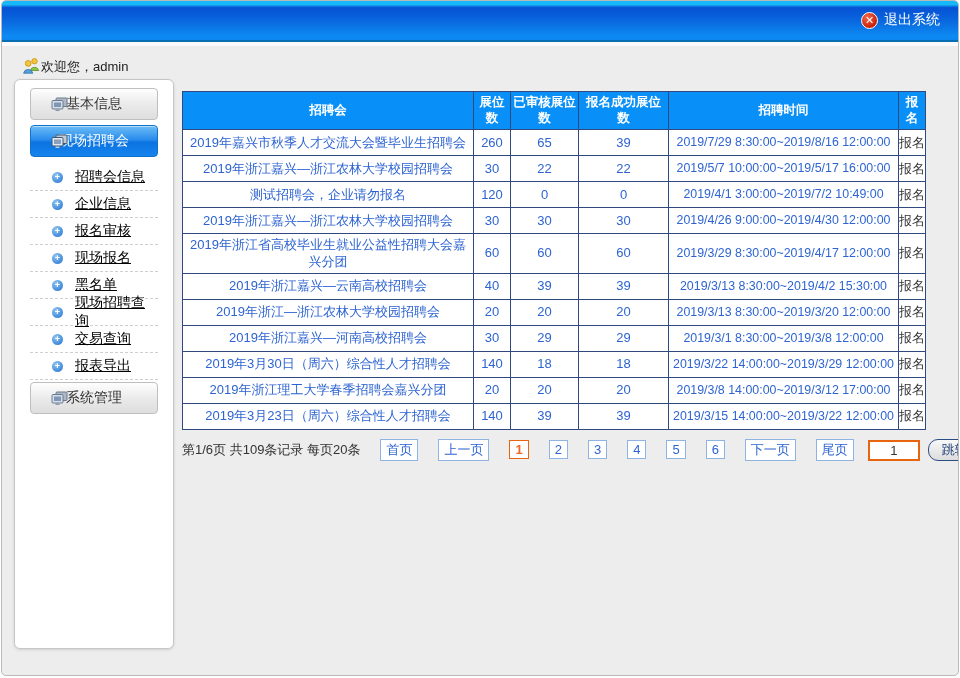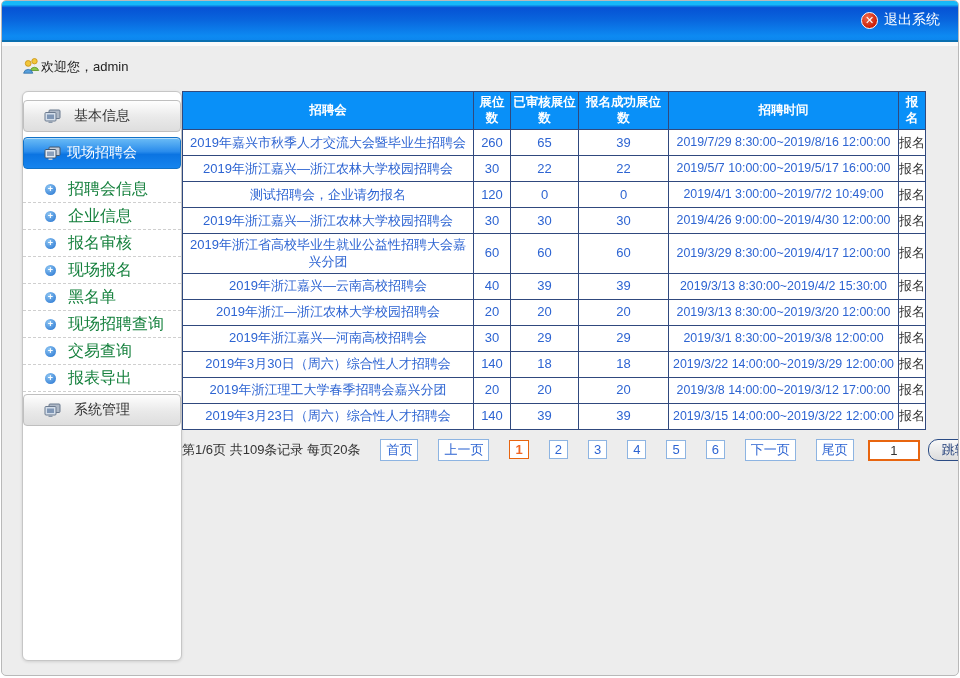--- a/index.html
+++ b/index.html
@@ -33,25 +33,24 @@
   }
   .logout-label { color:#ffffff; font-size:14px; }
   
   .welcome-row {
     display:flex; align-items:center; 
     padding:10px 0 0 20px; height:32px;
   }
   .welcome-text { font-size:13px; color:#222; }
   
   .sidebar {
-    position:absolute; left:12px; top:90px; width:160px; height:570px;
+    position:absolute; left:12px; top:78px; width:160px; height:570px;
     background:#ffffff; border:1px solid #c6c6c6; border-radius:6px;
     box-shadow:0 1px 3px rgba(0,0,0,0.12);
-    padding:8px 0;
-    margin-left:8px;
+    padding:8px 15px;
   }
   .side-btn {
     position:relative; height:32px; margin-bottom:5px;
     border-radius:4px; cursor:pointer;
     display:flex; align-items:center; justify-content:center;
   }
   .side-btn .monitor-icon { position:absolute; left:20px; top:8px; }
   .side-btn.gray {
     background:linear-gradient(to bottom,#fefefe,#e9e9e9 55%,#dedede);
     border:1px solid #bfbfbf;
@@ -68,21 +67,21 @@
     display:flex; align-items:center; gap:12px;
     height:27px; padding-left:22px; cursor:pointer;
     border-bottom:1px dashed #cfcfcf;
   }
   .bullet {
     width:11px; height:11px; border-radius:50%;
     background:radial-gradient(circle at 35% 30%, #8cc4f2, #3d86d8 75%);
     color:#fff; font-size:9px; font-weight:bold; line-height:10px; text-align:center;
     flex:0 0 11px;
   }
-  .sub-label { font-size:16px; color:#15803d; }
+  .sub-label { font-size:14px; color:#000000;text-decoration:underline; }
   
   .main { position:absolute; left:180px; top:90px; width:743px; }
   table.fair-table {
     width:743px; border-collapse:collapse; table-layout:fixed;
     background:#ffffff;
   }
   .fair-table th {
     background:#0990f8; color:#ffffff; font-size:12.5px; font-weight:bold;
     border:1px solid #30497e; padding:3px 1px; height:35px; line-height:1.25;
   }

